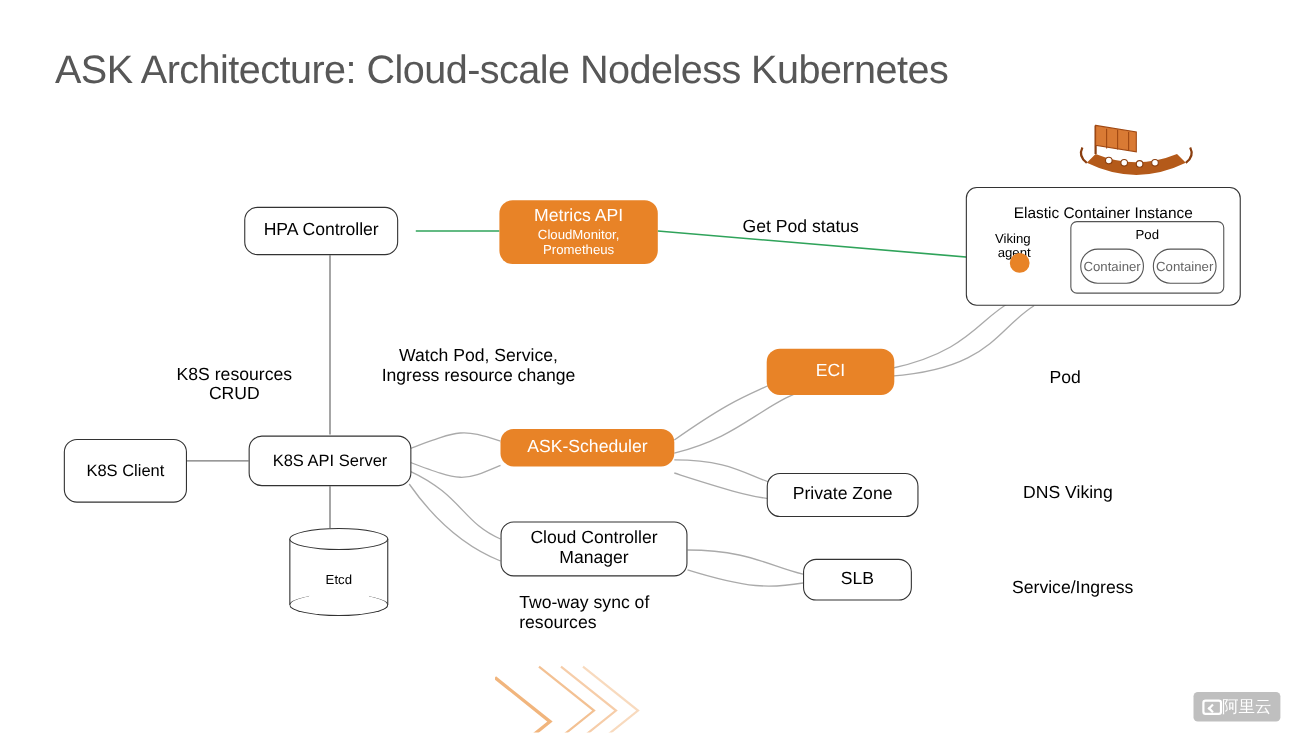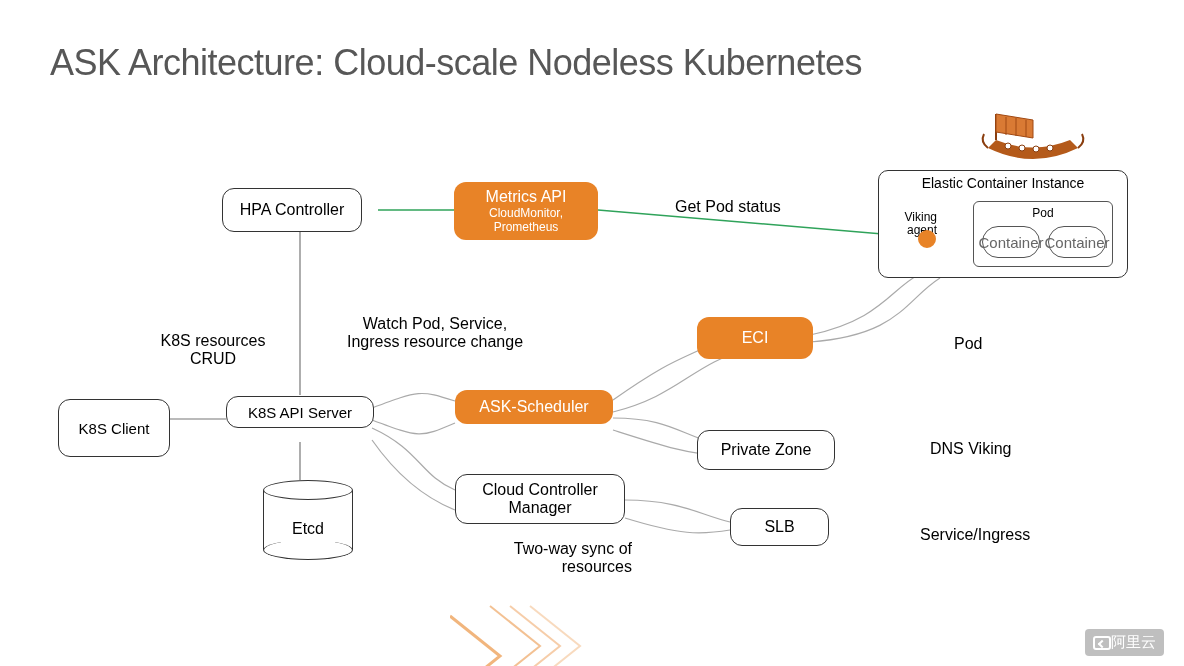--- a/index.html
+++ b/index.html
@@ -5,26 +5,26 @@
 *{box-sizing:border-box;margin:0;padding:0}
 body{font-family:-apple-system,Helvetica,Arial,sans-serif;background:#fff;width:1184px;height:666px;position:relative;overflow:hidden}
 .title{position:absolute;left:50px;top:42px;font-size:36px;color:#575757;font-weight:400;letter-spacing:-0.5px}
 .node{position:absolute;border:1.5px solid #333;background:#fff;border-radius:12px;display:flex;align-items:center;justify-content:center;text-align:center;font-size:16px;color:#000;padding:4px 8px;z-index:5}
 .orange{background:#e88327;border:none;color:#fff}
 .orange .sub{font-size:12px;line-height:1.2}
 .small{font-size:15px}
 .label{position:absolute;font-size:16px;color:#000;text-align:right;z-index:6}
 .eci-group{position:absolute;border:1.5px solid #333;border-radius:10px;background:#fff;z-index:4}
 .pod-group{position:absolute;border:1px solid #555;border-radius:6px;background:#fff}
-.pod-inner{position:absolute;border:1px solid #555;border-radius:16px;font-size:15px;display:flex;align-items:center;justify-content:center;color:#666}
+.pod-inner{position:absolute;border:1px solid #555;border-radius:16px;font-size:12px;display:flex;align-items:center;justify-content:center;color:#666}
 .cyl{position:absolute;z-index:5}
 .cyl-body{position:absolute;left:0;right:0;top:10px;bottom:10px;border-left:1.5px solid #333;border-right:1.5px solid #333;background:#fff}
 .cyl-top{position:absolute;left:0;right:0;top:0;height:20px;border:1.5px solid #333;border-radius:50%;background:#fff;z-index:2}
 .cyl-bot{position:absolute;left:0;right:0;bottom:0;height:20px;border:1.5px solid #333;border-radius:50%;border-top:none;background:#fff}
-.cyl-lbl{position:absolute;left:0;right:0;top:50%;text-align:center;z-index:3;font-size:16px}
+.cyl-lbl{position:absolute;left:0;right:0;top:50%;text-align:center;z-index:3;font-size:12px}
 .agent-dot{position:absolute;width:18px;height:18px;background:#e88327;border:2px solid #e88327;border-radius:50%;z-index:6}
 svg.edges{position:absolute;left:0;top:0;width:1184px;height:666px;z-index:1}
 .brand{position:absolute;right:20px;bottom:10px;display:flex;align-items:center;gap:0;color:#fff;background:rgba(0,0,0,.25);padding:4px 8px;border-radius:4px;font-size:15px;z-index:8}
 .brand-ic{width:18px;height:14px;border:2px solid #fff;border-radius:3px;display:inline-block;position:relative}
 .brand-ic:after{content:"";position:absolute;left:4px;top:3px;width:4px;height:4px;border:2px solid #fff;border-bottom:none;border-right:none;transform:rotate(-45deg)}
 .ship{position:absolute;z-index:7}
 .footer-deco{position:absolute;left:450px;bottom:-40px;width:300px;height:120px;z-index:0}
 </style>
 </head>
 <body>
@@ -71,37 +71,37 @@
 
 <div class="node" style="left:222px;top:188px;width:140px;height:44px">HPA Controller</div>
 
 <div class="node orange" style="left:454px;top:182px;width:144px;height:58px;flex-direction:column">
   <div>Metrics API</div>
   <div class="sub" style="white-space:pre-line">CloudMonitor,
 Prometheus</div>
 </div>
 
 <div class="node small" style="left:58px;top:399px;width:112px;height:58px">K8S Client</div>
-<div class="node small" style="left:226px;top:396px;width:148px;height:32px">K8S API Server</div>
+<div class="node small" style="left:226px;top:396px;width:148px;height:46px">K8S API Server</div>
 <div class="node orange" style="left:455px;top:390px;width:158px;height:34px">ASK-Scheduler</div>
 <div class="node" style="left:455px;top:474px;width:170px;height:50px;white-space:pre-line;line-height:1.15">Cloud Controller
 Manager</div>
 <div class="node orange" style="left:697px;top:317px;width:116px;height:42px">ECI</div>
 <div class="node" style="left:697px;top:430px;width:138px;height:40px">Private Zone</div>
 <div class="node" style="left:730px;top:508px;width:99px;height:38px">SLB</div>
 
 <div class="cyl" style="left:263px;top:480px;width:90px;height:80px">
   <div class="cyl-body"></div>
     <div class="cyl-bot"></div>
     <div class="cyl-top"></div>
   <div class="cyl-lbl">Etcd</div>
 </div>
 
 <div class="eci-group" style="left:878px;top:170px;width:250px;height:108px">
-  <div style="text-align:center;font-size:14px;margin-top:4px">Elastic Container Instance</div>
+  <div style="text-align:center;font-size:14px;margin-top:14px">Elastic Container Instance</div>
   <div style="position:absolute;left:14px;top:40px;font-size:12px;text-align:right;width:44px;white-space:pre-line;line-height:1.1">Viking
 agent</div>
   <div class="pod-group" style="left:94px;top:30px;width:140px;height:66px">
     <div style="text-align:center;font-size:12px;margin-top:4px">Pod</div>
     <div class="pod-inner" style="left:8px;top:24px;width:58px;height:32px">Container</div>
     <div class="pod-inner" style="left:74px;top:24px;width:58px;height:32px">Container</div>
   </div>
 </div>
 <div class="agent-dot" style="left:918px;top:230px"></div>
 
@@ -116,21 +116,21 @@
   <circle cx="72" cy="48" r="3" fill="#fff" stroke="#8a3e0f"></circle>
   <path d="M100 48 Q108 42 104 34" stroke="#8a3e0f" stroke-width="2" fill="none"></path>
   <path d="M10 48 Q2 42 6 34" stroke="#8a3e0f" stroke-width="2" fill="none"></path>
 </svg>
 
 <div class="label" style="left:675px;top:198px">Get Pod status</div>
 <div class="label" style="left:138px;top:332px;white-space:pre-line;text-align:center;width:150px">K8S resources
 CRUD</div>
 <div class="label" style="left:320px;top:315px;white-space:pre-line;text-align:center;width:230px">Watch Pod, Service,
 Ingress resource change</div>
-<div class="label" style="left:462px;top:540px;white-space:pre-line;text-align:right;width:170px">Two-way sync of
+<div class="label" style="left:472px;top:540px;white-space:pre-line;text-align:left;width:170px">Two-way sync of
 resources</div>
 <div class="label" style="left:954px;top:335px">Pod</div>
 <div class="label" style="left:930px;top:440px">DNS Viking</div>
 <div class="label" style="left:920px;top:526px">Service/Ingress</div>
 
 <svg class="footer-deco">
   <path d="M40 20 L90 60 L40 100" stroke="#e88327" stroke-width="2" fill="none" opacity=".5"></path>
   <path d="M60 20 L110 60 L60 100" stroke="#e88327" stroke-width="2" fill="none" opacity=".4"></path>
   <path d="M80 20 L130 60 L80 100" stroke="#e88327" stroke-width="2" fill="none" opacity=".3"></path>
   <path d="M0 30 L50 70 L0 110" stroke="#e88327" stroke-width="3" fill="none" opacity=".6"></path>

